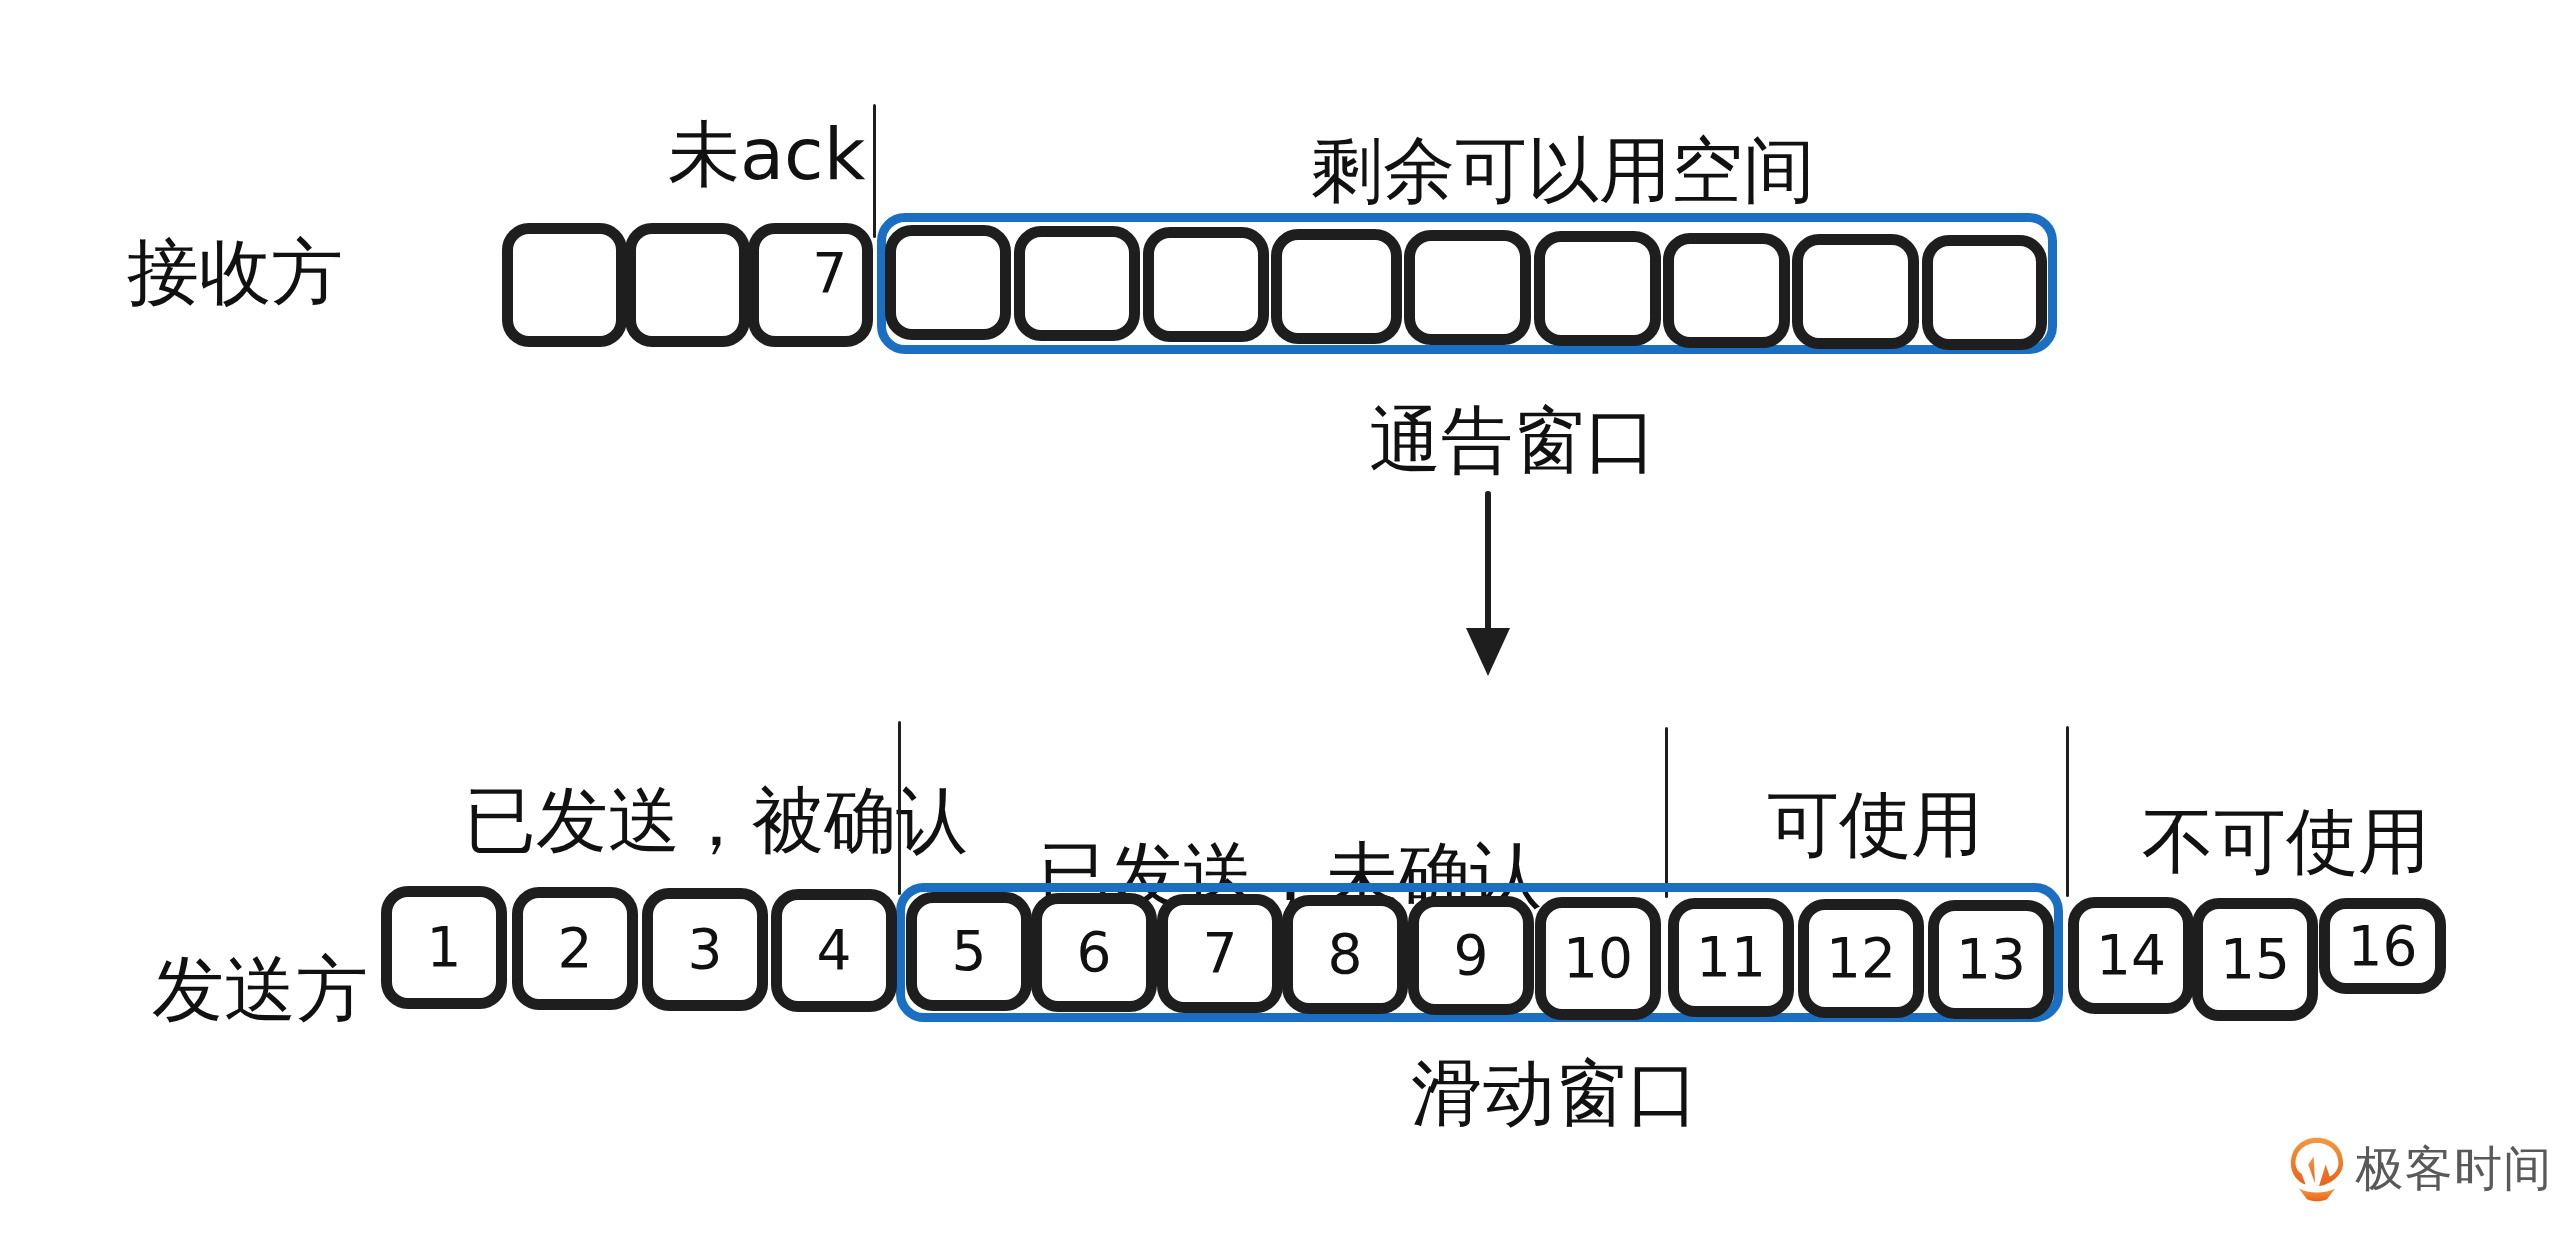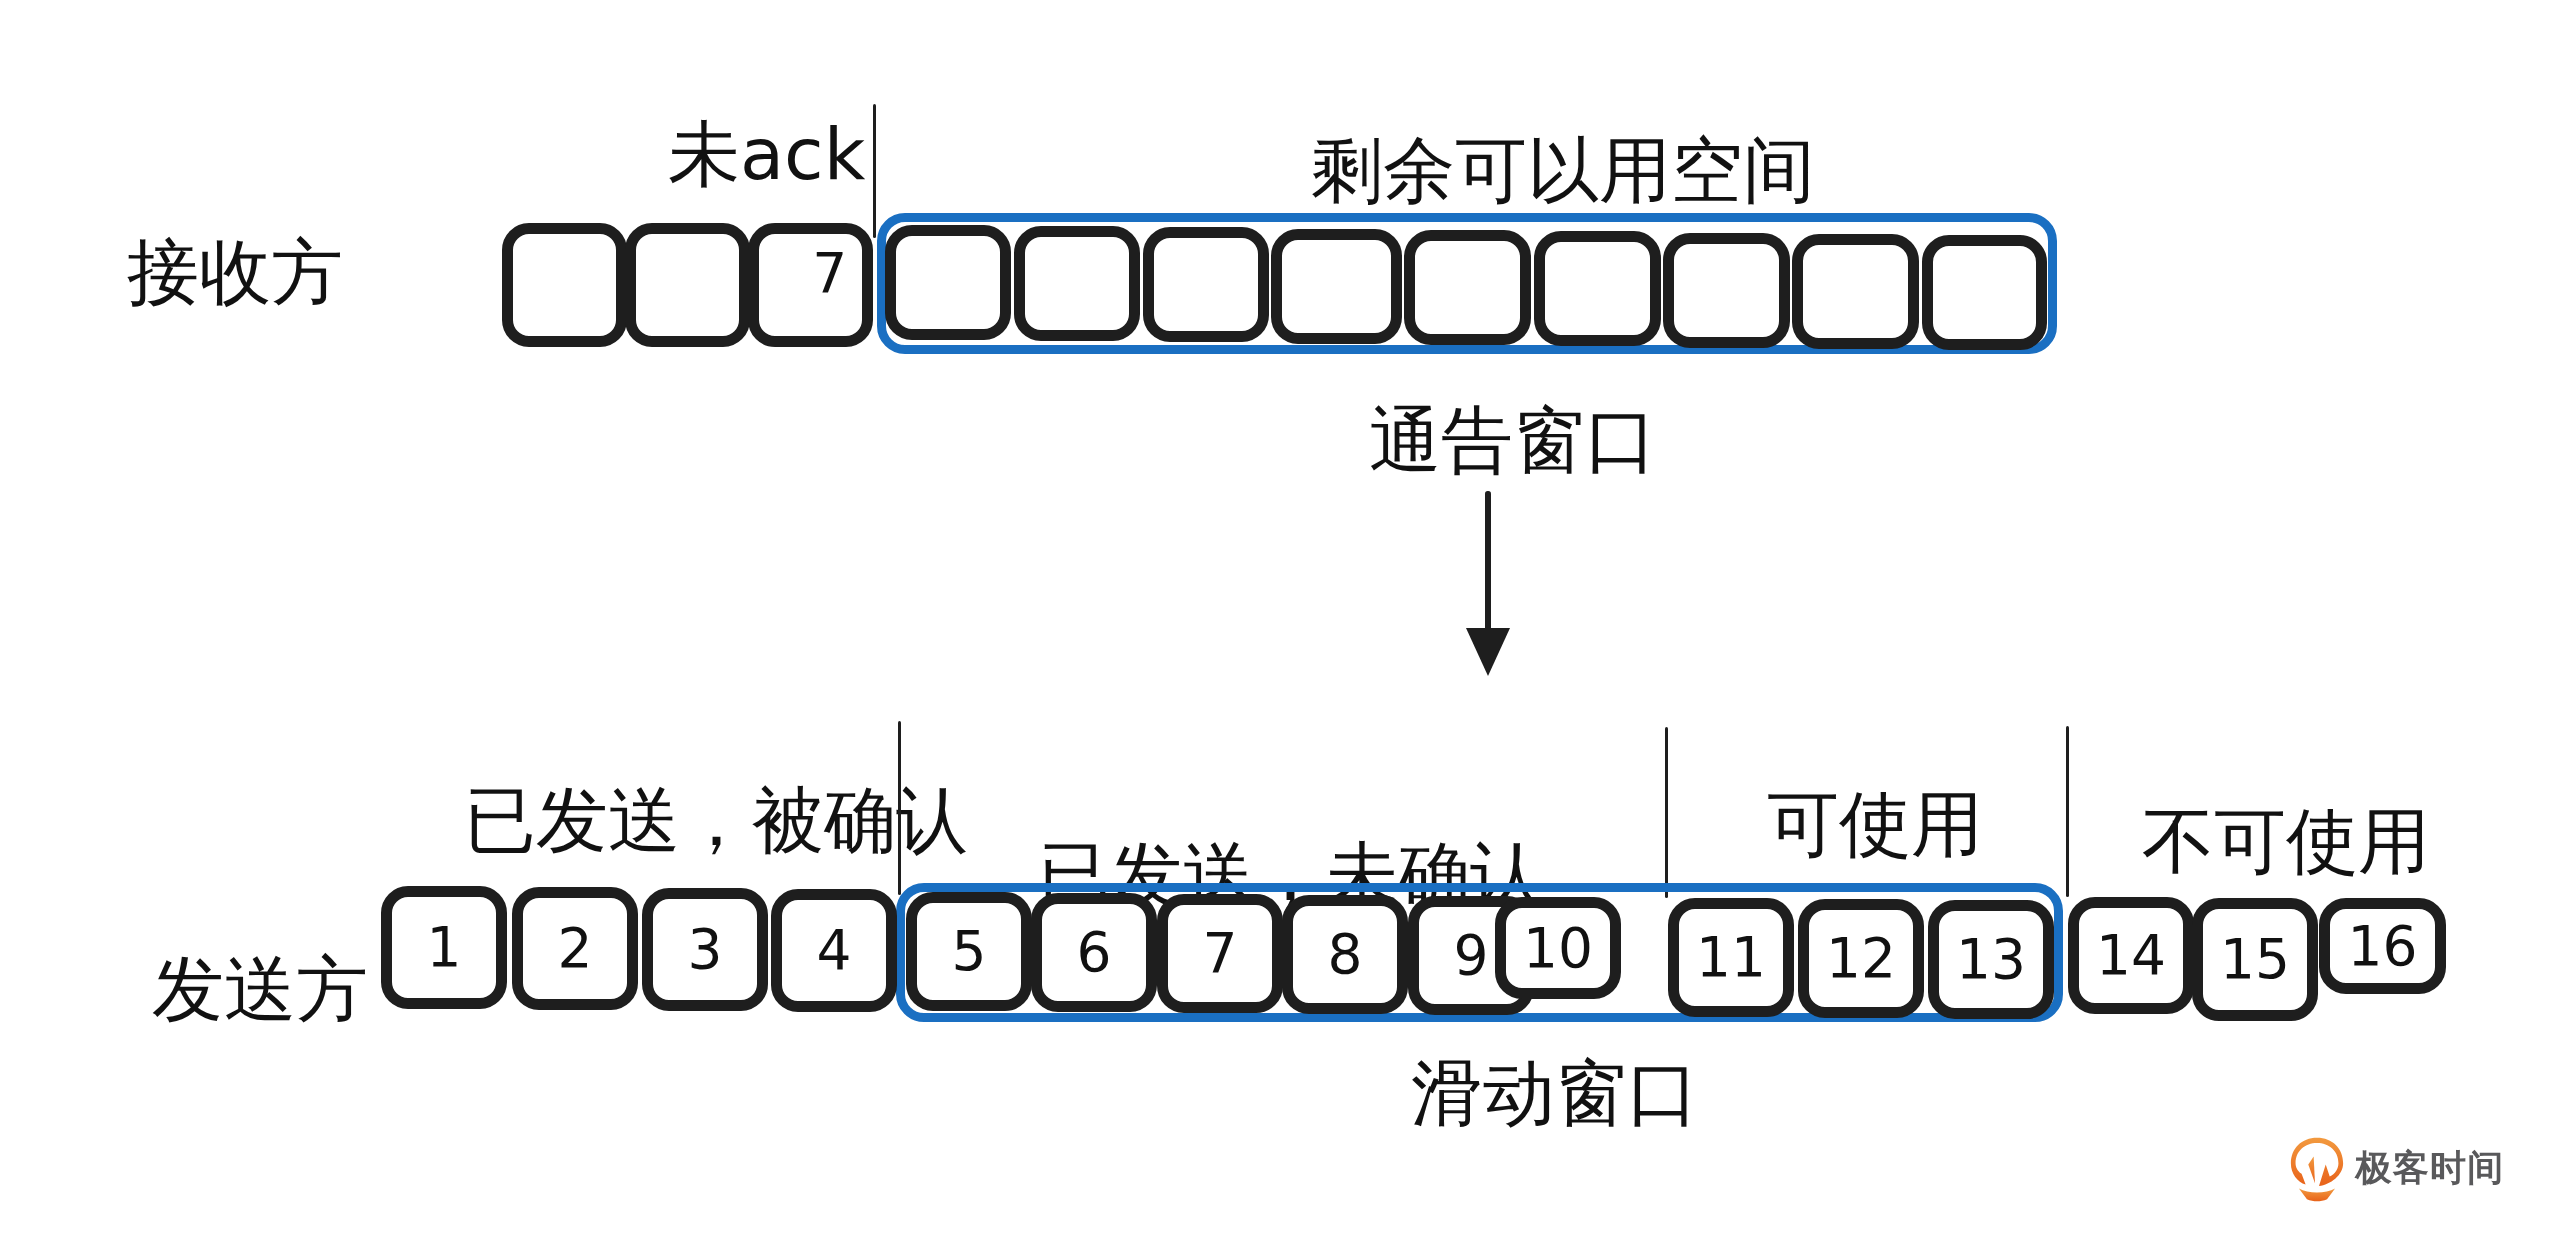--- a/index.html
+++ b/index.html
@@ -15,21 +15,21 @@
   .window {
     position: absolute; box-sizing: border-box;
     border: 9.4px solid #1a6fc2; border-radius: 28px; background: transparent;
   }
   .divider { position: absolute; width: 3.4px; background: #1e1e1e; border-radius: 2px; }
   .arrow-shaft { position: absolute; width: 6px; background: #1e1e1e; border-radius: 2.7px; }
   .arrow-head { position: absolute; width: 0; height: 0;
     border-left: 22px solid transparent; border-right: 22px solid transparent;
     border-top: 48px solid #1e1e1e; }
   .logo { position: absolute; display: flex; align-items: center; gap: 9.4px; }
-  .logo-text { font-size: 36px; color: #59595b; font-weight: bold; letter-spacing: 1.3px; }
+  .logo-text { font-size: 48px; color: #59595b; font-weight: normal; letter-spacing: 1.3px; }
   .cell-num-offset { justify-content: flex-end; align-items: flex-start; padding: 12px 14.8px 0 0; }
 </style>
 </head>
 <body>
 
 <div class="label" style="left:127px; top:236px;">接收方</div>
 
 <div class="label" style="left:668px; top:118px;">未ack</div>
 <div class="divider" style="left:873px; top:104px; height:134px;"></div>
 <div class="label" style="left:1311px; top:134px;">剩余可以用空间</div>
@@ -71,21 +71,21 @@
 <div id="sender-cells">
     <div class="cell" style="left: 381px; top: 886px; width: 126px; height: 123px;">1</div>
     <div class="cell" style="left: 512px; top: 887px; width: 126px; height: 123px;">2</div>
     <div class="cell" style="left: 642px; top: 888px; width: 126px; height: 123px;">3</div>
     <div class="cell" style="left: 771px; top: 889px; width: 126px; height: 123px;">4</div>
     <div class="cell" style="left: 906px; top: 892px; width: 126px; height: 119px;">5</div>
     <div class="cell" style="left: 1031px; top: 893px; width: 126px; height: 119px;">6</div>
     <div class="cell" style="left: 1157px; top: 894px; width: 126px; height: 119px;">7</div>
     <div class="cell" style="left: 1282px; top: 895px; width: 126px; height: 119px;">8</div>
     <div class="cell" style="left: 1408px; top: 896px; width: 126px; height: 119px;">9</div>
-    <div class="cell" style="left: 1495px; top: 897px; width: 126px; height: 102px;">10</div>
+    <div class="cell" style="left: 1535px; top: 897px; width: 126px; height: 123px;">10</div>
     <div class="cell" style="left: 1668px; top: 898px; width: 126px; height: 119px;">11</div>
     <div class="cell" style="left: 1798px; top: 899px; width: 126px; height: 119px;">12</div>
     <div class="cell" style="left: 1928px; top: 900px; width: 126px; height: 119px;">13</div>
     <div class="cell" style="left: 2068px; top: 897px; width: 126px; height: 117px;">14</div>
     <div class="cell" style="left: 2192px; top: 898px; width: 126px; height: 123px;">15</div>
     <div class="cell" style="left: 2319px; top: 898px; width: 127px; height: 96px;">16</div>
   </div>
 
 <div class="label" style="left:1411px; top:1057px;">滑动窗口</div>
 

